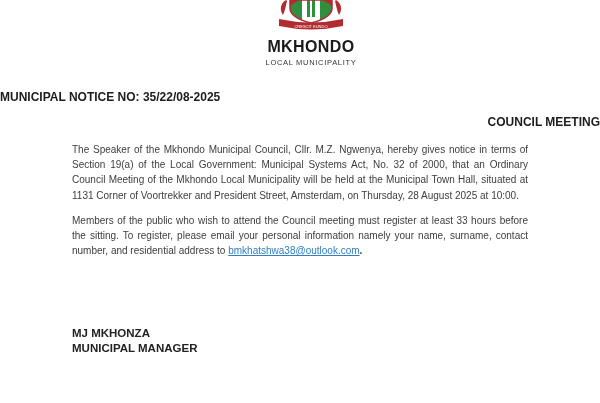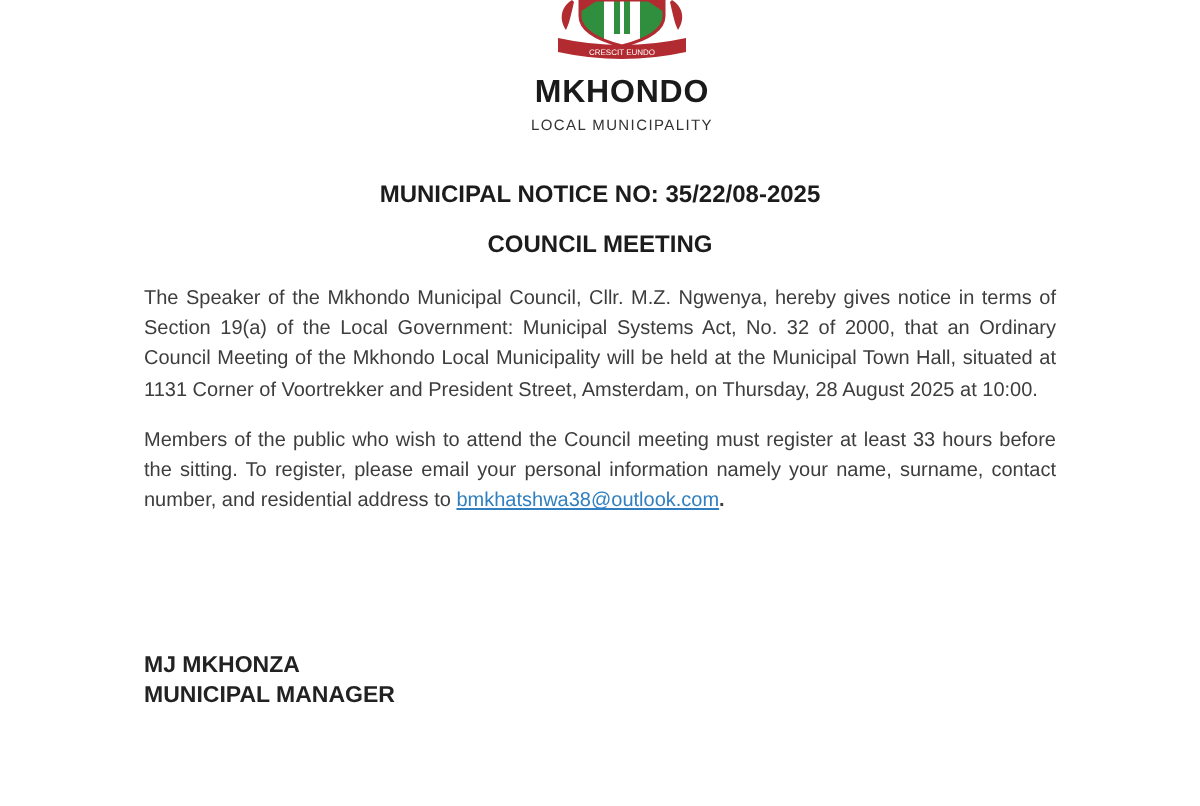--- a/index.html
+++ b/index.html
@@ -26,27 +26,27 @@
   }
   .muni-sub {
     text-align: center;
     font-size: 7.5px;
     letter-spacing: 0.7px;
     color: #333333;
     margin-top: 2px;
     transform: translateX(11px);
   }
   .notice-no {
-    text-align: center;
+    text-align: left;
     font-size: 12px; font-weight: bold;
     color: #1c1c1c;
     margin-top: 23px;
   }
   .notice-title {
-    text-align: center;
+    text-align: right;
     font-size: 12px; font-weight: bold;
     color: #1c1c1c;
     margin-top: 11px;
   }
   .body-para {
     width: 456px;
     margin: 13px auto 0 auto;
     font-size: 10px;
     line-height: 15.2px;
     text-align: justify;

